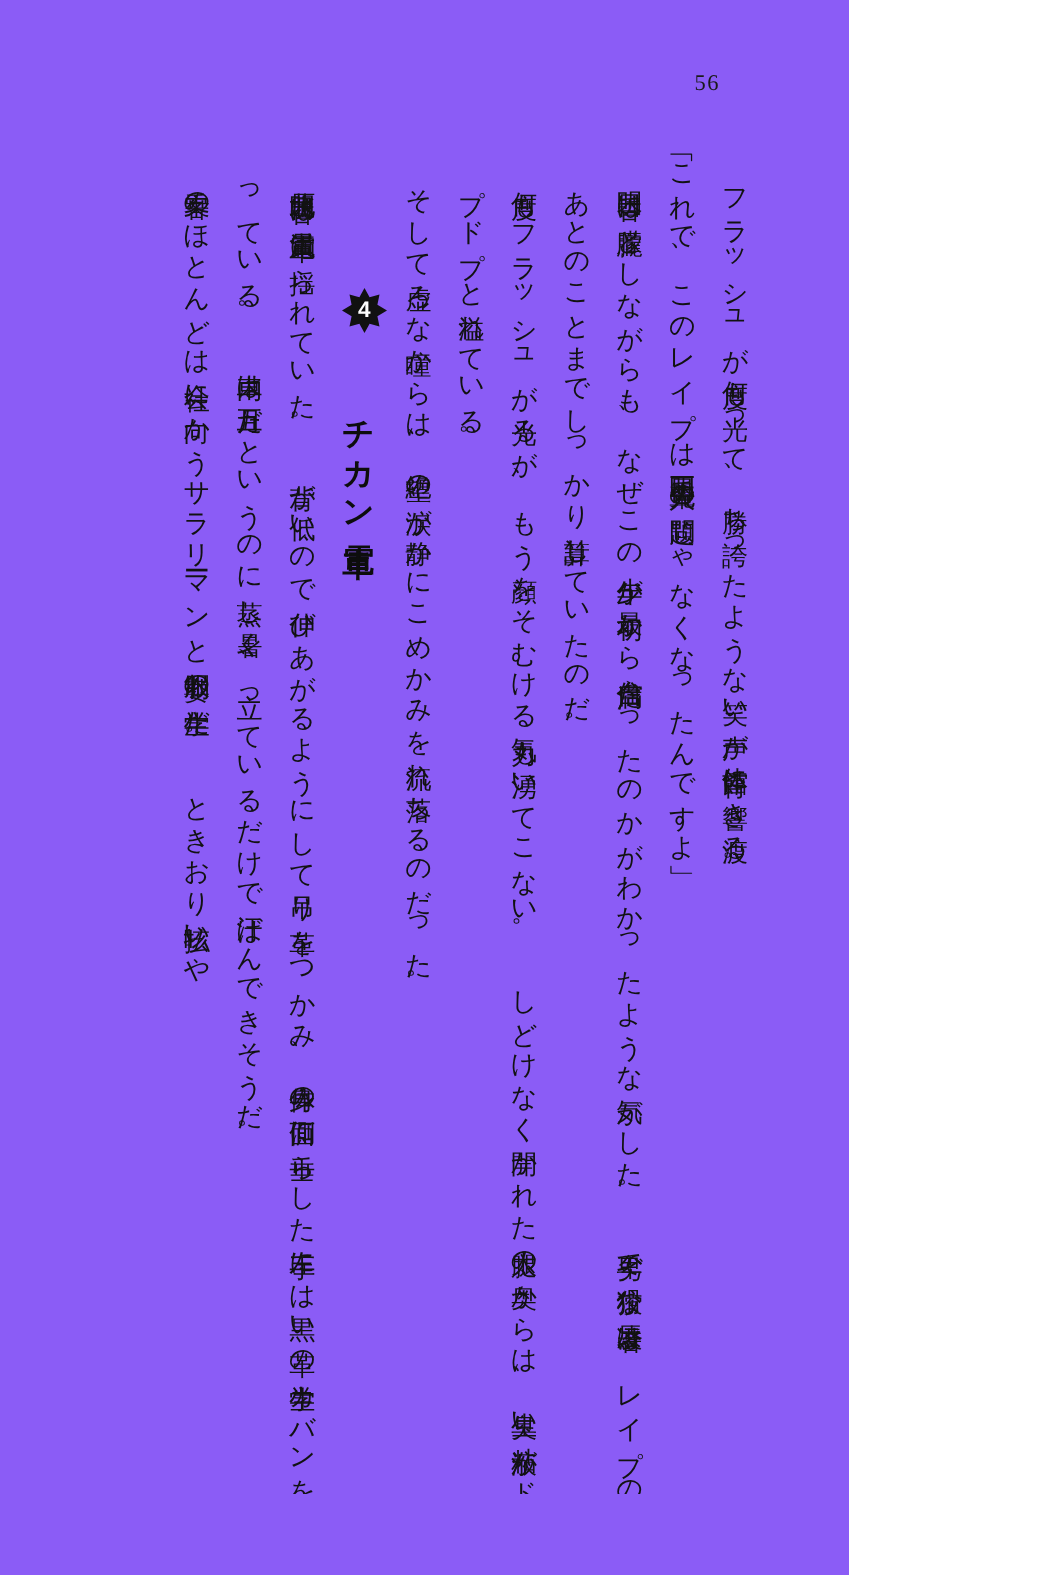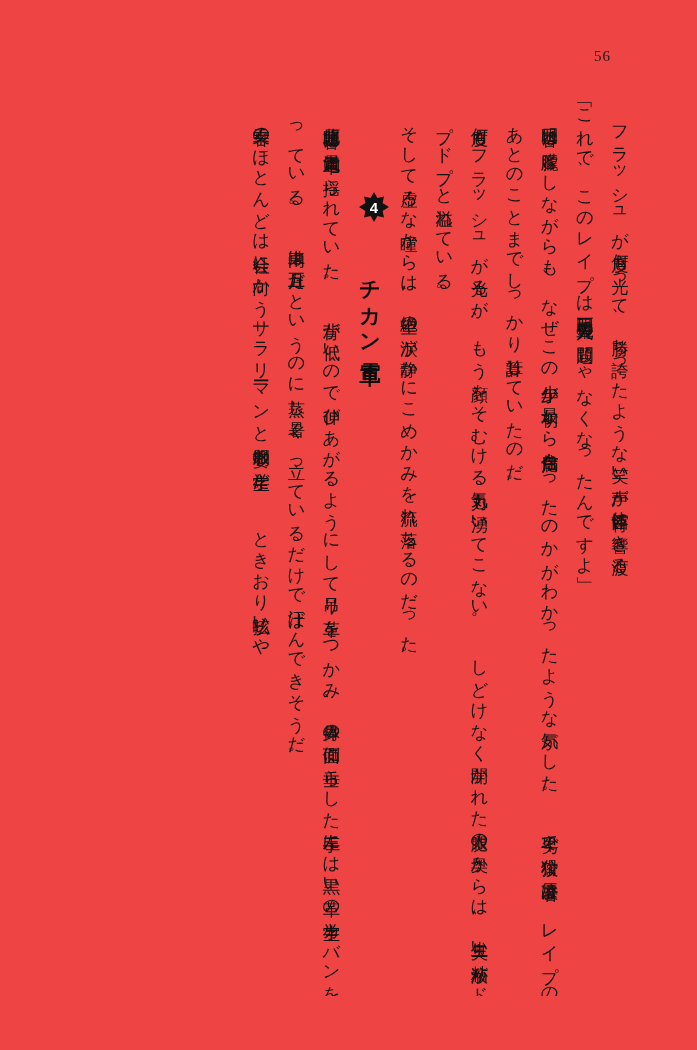--- a/index.html
+++ b/index.html
@@ -6,23 +6,23 @@
     margin: 0;
     padding: 0;
     background: #ffffff;
   }
   body {
     font-family: "Liberation Serif", "DejaVu Serif", serif;
     color: #111111;
   }
   .page {
     position: relative;
-    width: 697px;
+    width: 566px;
     height: 1050px;
-    background: #ef4444;
+    background: #8b5cf6;
     overflow: hidden;
     box-sizing: border-box;
   }
   
   .page-number {
     position: absolute;
     top: 48px;
     right: 86px;
     font-size: 15px;
     letter-spacing: 1px;

